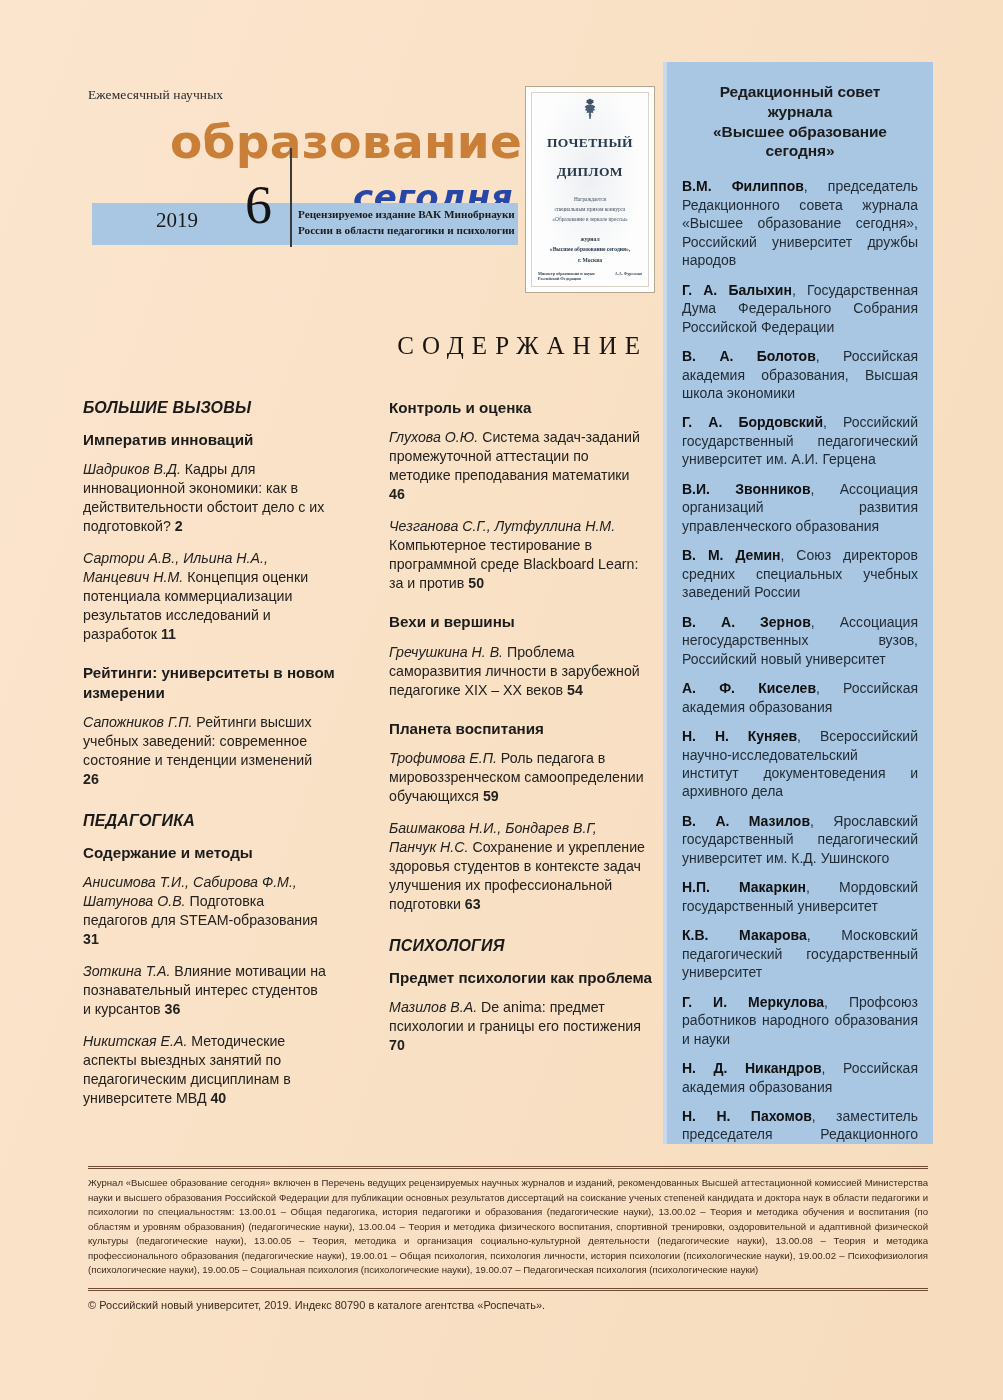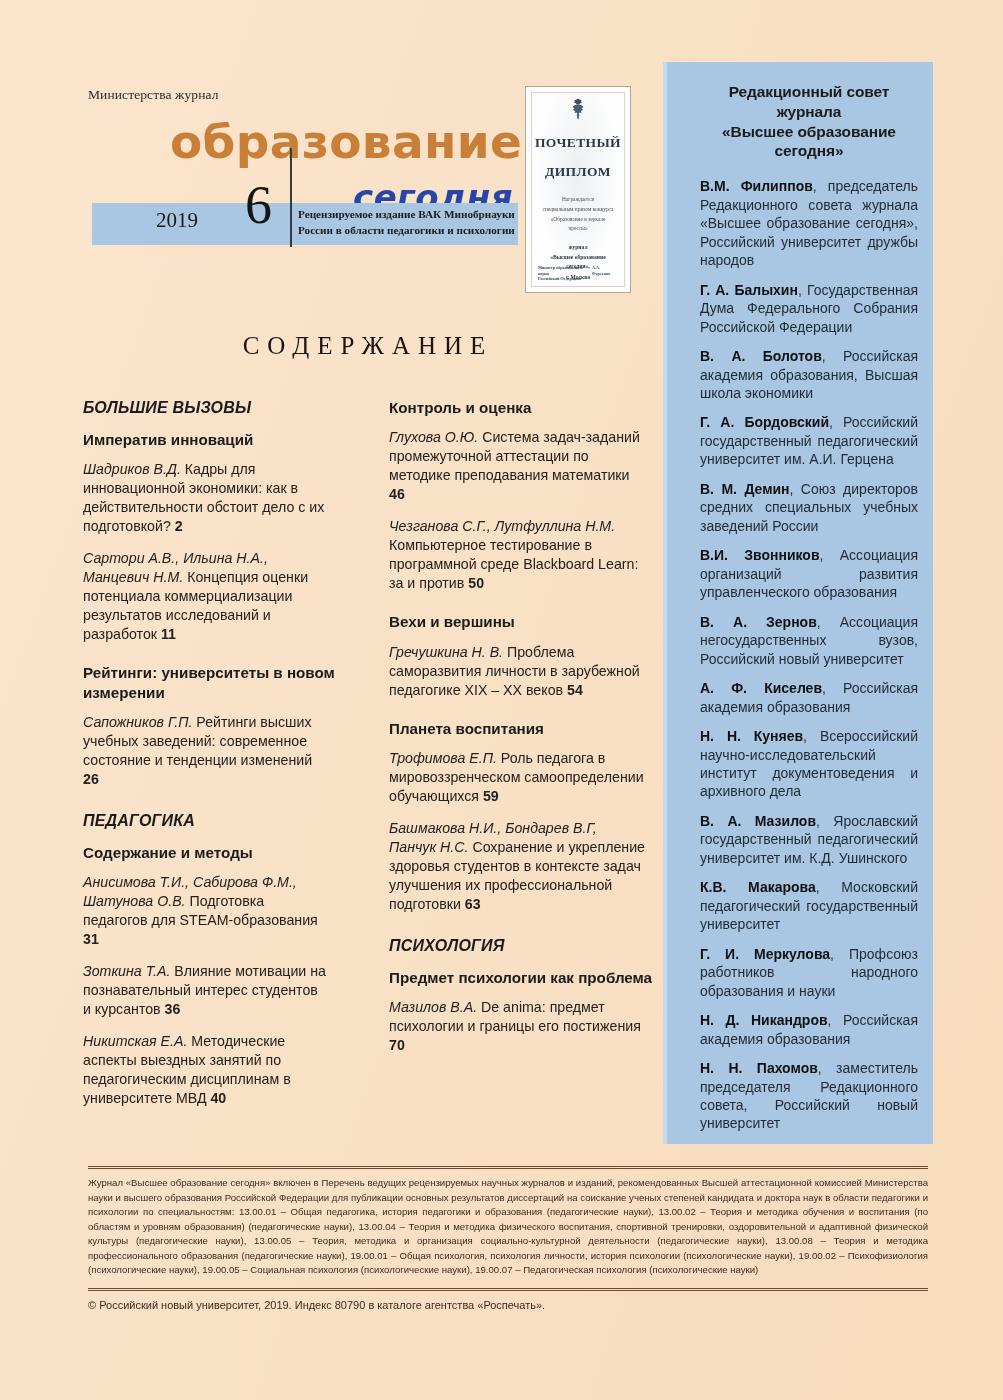--- a/index.html
+++ b/index.html
@@ -25,21 +25,21 @@
   }
 
   
   .board-panel {
     position: absolute;
     left: 667px;
     top: 62px;
     width: 266px;
     height: 1082px;
     background: #a9c6e2;
-    padding: 20px 15px 10px 33px;
+    padding: 20px 15px 10px 15px;
     overflow: hidden;
   }
   .board-panel-edge {
     position: absolute;
     left: 663px;
     top: 62px;
     width: 4px;
     height: 1082px;
     background: #c7d9ec;
   }
@@ -162,21 +162,21 @@
     font-weight: bold;
     line-height: 1.45;
     color: #1b1b1b;
   }
 
   
   .diploma {
     position: absolute;
     left: 525px;
     top: 86px;
-    width: 106px;
+    width: 130px;
     height: 207px;
     background: #ffffff;
     border: 1px solid #b9a68e;
     overflow: hidden;
   }
   .diploma-inner {
     position: absolute;
     inset: 5px;
     border: 1px solid #dcd3c6;
     background:
@@ -231,21 +231,21 @@
     text-align: left;
     line-height: 1.35;
   }
 
   
   .toc-title {
     position: absolute;
     left: 88px;
     top: 332px;
     width: 560px;
-    text-align: center;
+    text-align: right;
     font-family: "Liberation Serif", serif;
     font-size: 25px;
     letter-spacing: 8px;
     color: #1a1512;
   }
 
   
   .col {
     position: absolute;
     top: 398px;
@@ -314,21 +314,21 @@
     font-size: 11px;
     color: #3a2a1e;
     line-height: 1.4;
   }
 </style>
 </head>
 <body>
 
 <div id="page">
 
-  <div class="kicker">Министерства журнал</div>
+  <div class="kicker">Ежемесячный научных</div>
 
   <div class="logo-wrap">
     <div class="logo-l2">образование</div>
     <div class="logo-l3">сегодня</div>
   </div>
 
   <div class="band"></div>
   <div class="band-year">2019</div>
   <div class="band-issue">6</div>
   <div class="band-rule"></div>
@@ -399,26 +399,27 @@
       <div>Редакционный совет</div>
       <div>журнала</div>
       <div>«Высшее образование</div>
       <div>сегодня»</div>
     </div>
     <div id="board-list">
         <div class="board-entry"><span class="nm">В.М. Филиппов</span><span>, председатель Редакционного совета журнала «Высшее образование сегодня», Российский университет дружбы народов</span></div>
         <div class="board-entry"><span class="nm">Г. А. Балыхин</span><span>, Государственная Дума Федерального Собрания Российской Федерации</span></div>
         <div class="board-entry"><span class="nm">В. А. Болотов</span><span>, Российская академия образования, Высшая школа экономики</span></div>
         <div class="board-entry"><span class="nm">Г. А. Бордовский</span><span>, Российский государственный педагогический университет им. А.И. Герцена</span></div>
+        <div class="board-entry"><span class="nm">В.И. Звонников</span><span>, Ассоциация организаций развития управленческого образования</span></div>
         <div class="board-entry"><span class="nm">В. М. Демин</span><span>, Союз директоров средних специальных учебных заведений России</span></div>
-        <div class="board-entry"><span class="nm">В.И. Звонников</span><span>, Ассоциация организаций развития управленческого образования</span></div>
         <div class="board-entry"><span class="nm">В. А. Зернов</span><span>, Ассоциация негосударственных вузов, Российский новый университет</span></div>
         <div class="board-entry"><span class="nm">А. Ф. Киселев</span><span>, Российская академия образования</span></div>
         <div class="board-entry"><span class="nm">Н. Н. Куняев</span><span>, Всероссийский научно-исследовательский институт документоведения и архивного дела</span></div>
         <div class="board-entry"><span class="nm">В. А. Мазилов</span><span>, Ярославский государственный педагогический университет им. К.Д. Ушинского</span></div>
+        <div class="board-entry"><span class="nm">Н.П. Макаркин</span><span>, Мордовский государственный университет</span></div>
         <div class="board-entry"><span class="nm">К.В. Макарова</span><span>, Московский педагогический государственный университет</span></div>
         <div class="board-entry"><span class="nm">Г. И. Меркулова</span><span>, Профсоюз работников народного образования и науки</span></div>
         <div class="board-entry"><span class="nm">Н. Д. Никандров</span><span>, Российская академия образования</span></div>
         <div class="board-entry"><span class="nm">Н. Н. Пахомов</span><span>, заместитель председателя Редакционного совета, Российский новый университет</span></div>
         <div class="board-entry"><span class="nm">В. А. Садовничий</span><span>, Московский государственный университет им. М.В. Ломоносова</span></div>
       </div>
   </div>
 
   <div class="footer">
     <div class="rule-double"></div>

